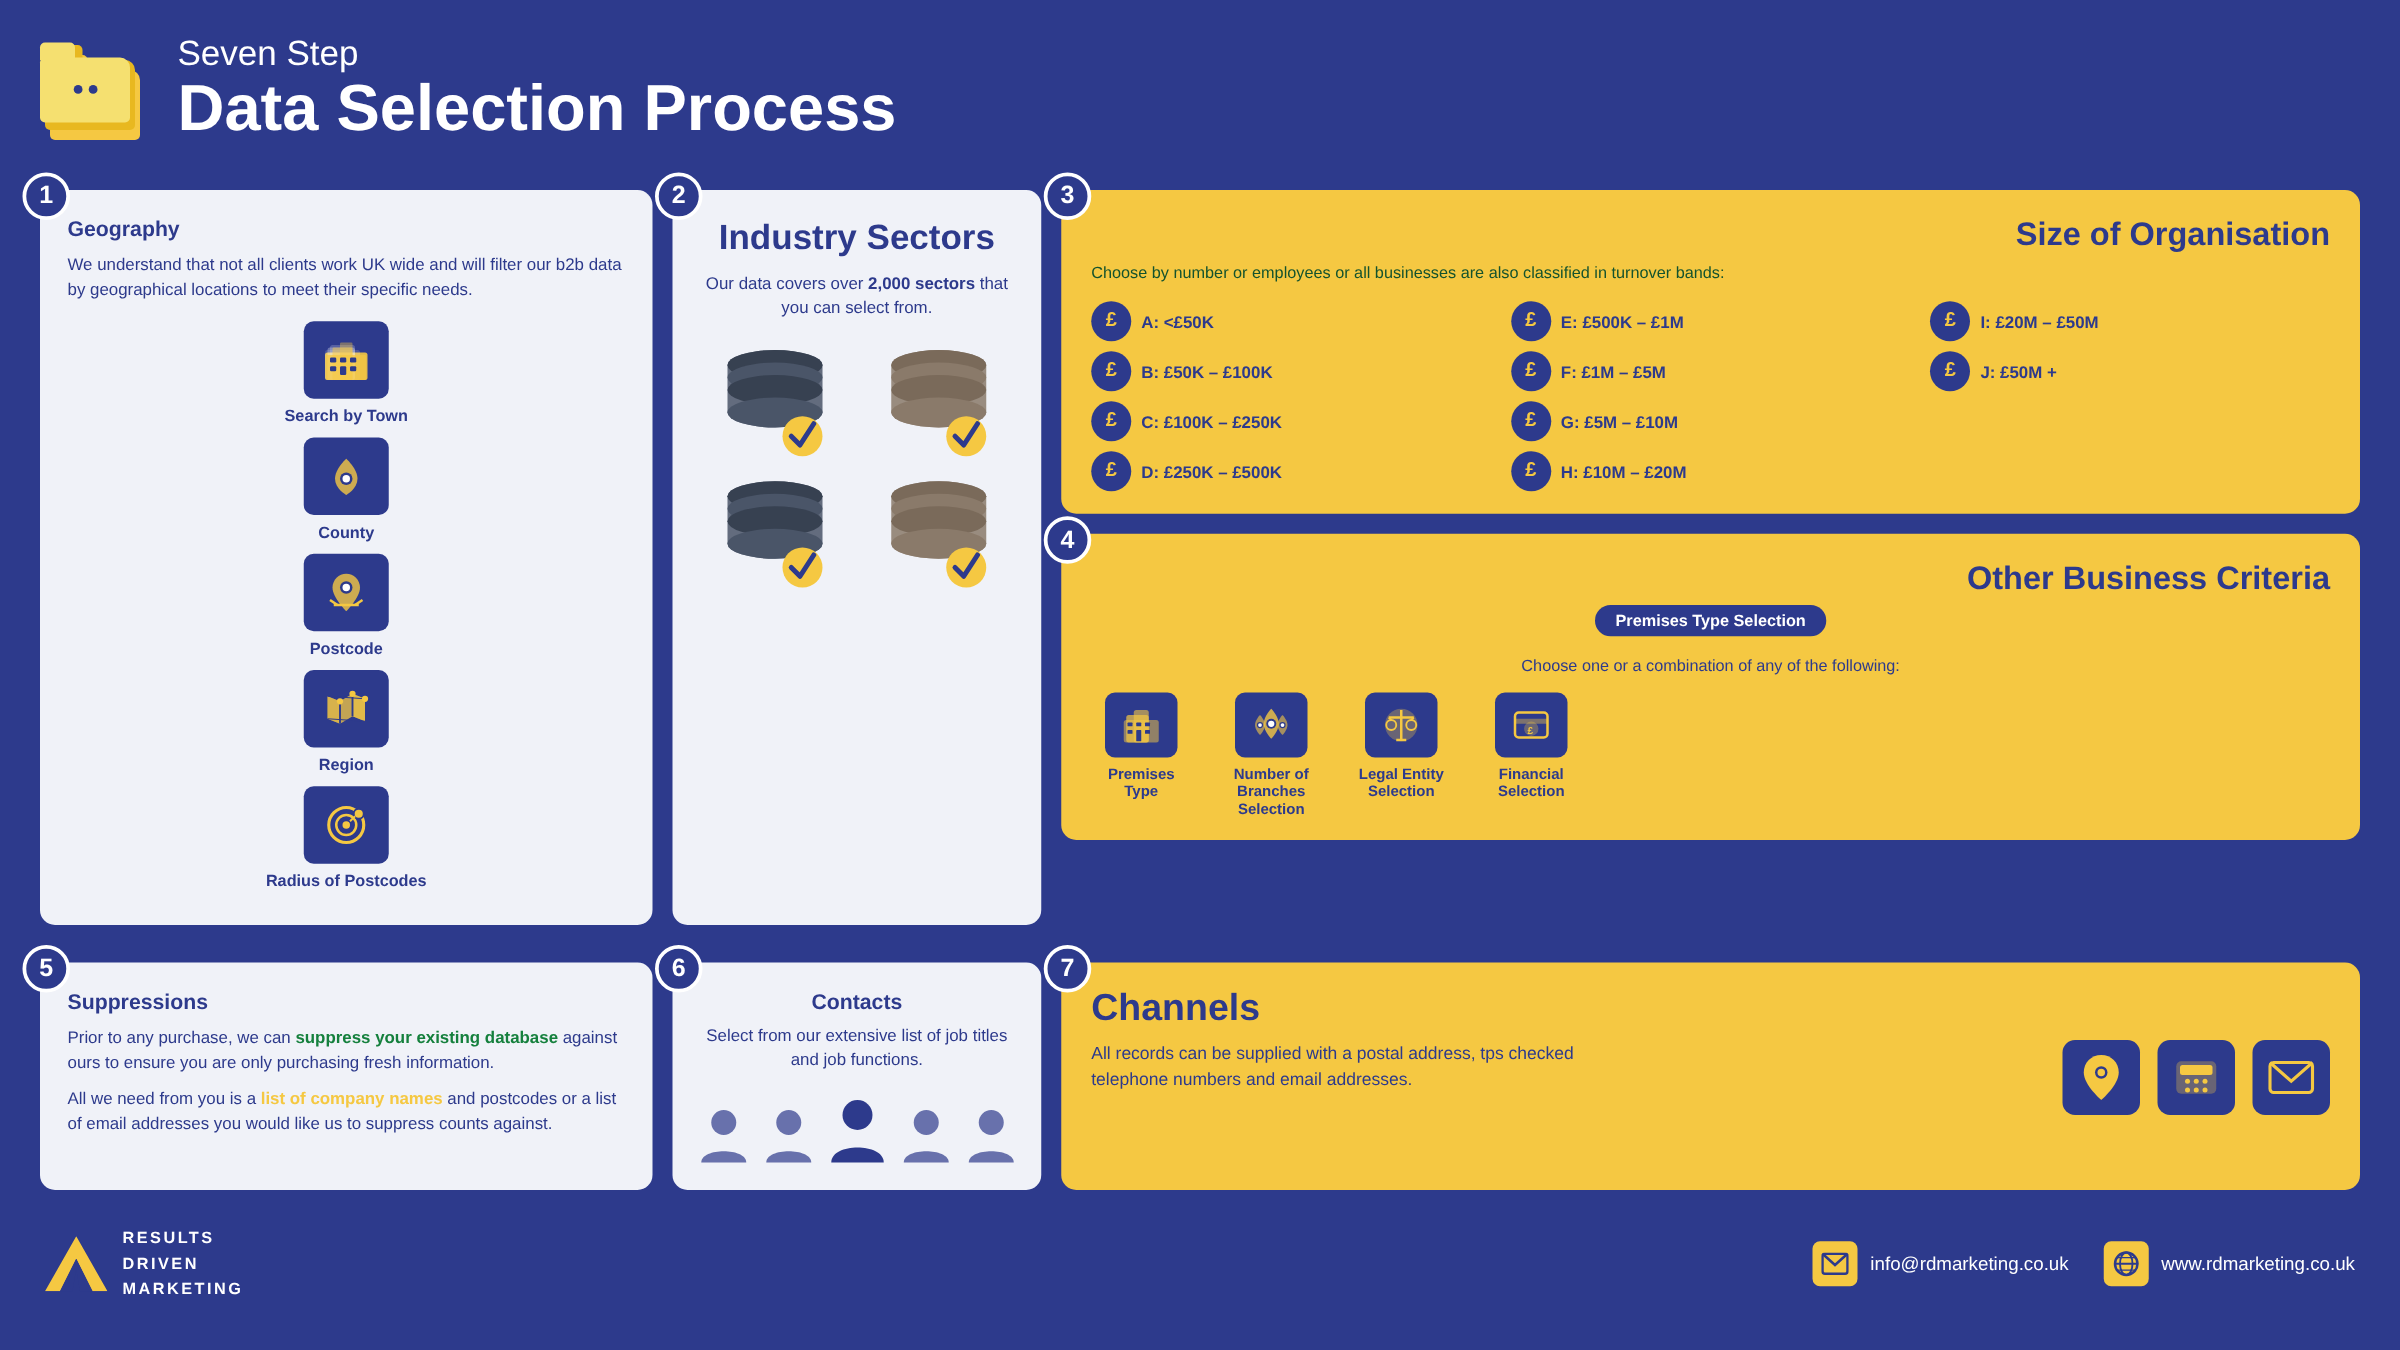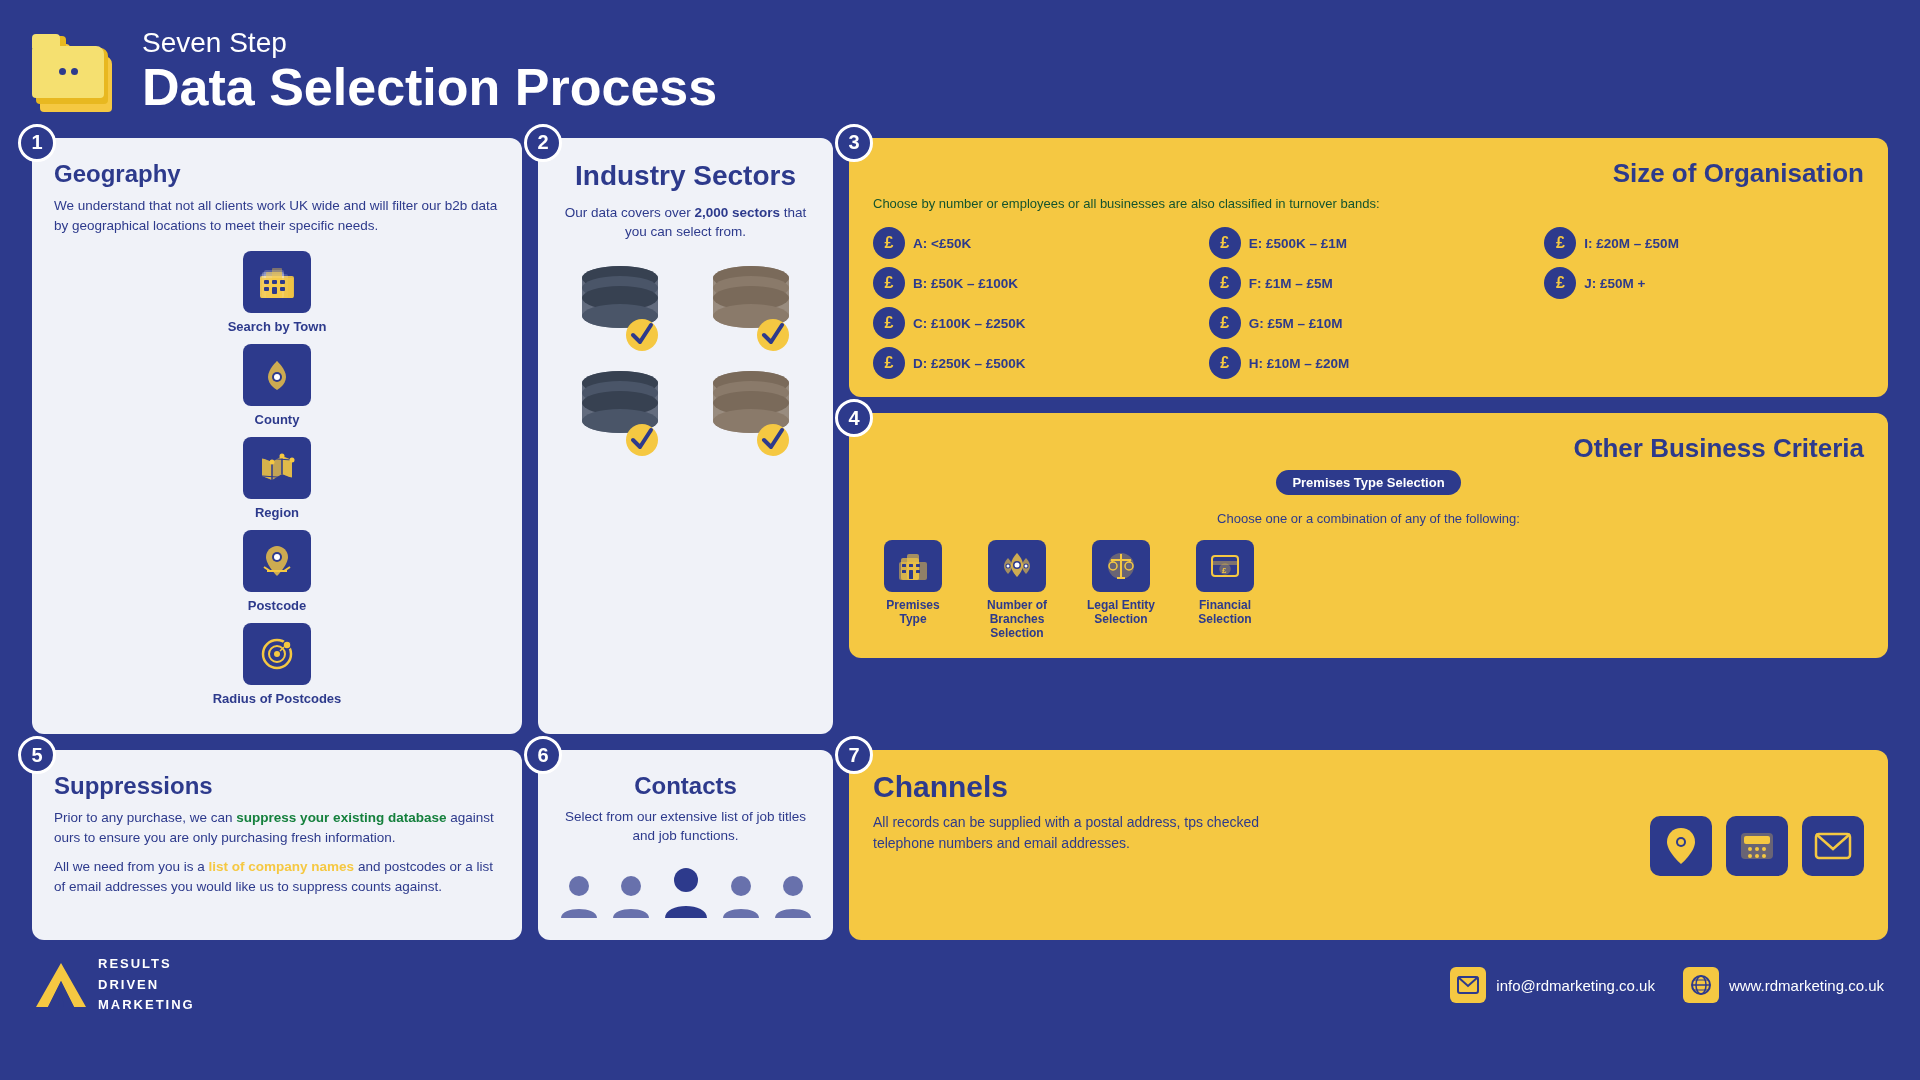--- a/index.html
+++ b/index.html
@@ -11,21 +11,21 @@
       overflow: hidden;
       position: relative;
     }
 
     .main-container {
       width: 1920px;
       height: 1080px;
       padding: 28px 32px 20px 32px;
       display: flex;
       flex-direction: column;
-      gap: 0;
+      gap: 14px;
     }
 
     
     .header {
       display: flex;
       align-items: center;
       gap: 20px;
       margin-bottom: 22px;
     }
     .header-icon {
@@ -150,21 +150,21 @@
       font-size: 20px;
       font-weight: 900;
       display: flex;
       align-items: center;
       justify-content: center;
       border: 3px solid white;
     }
 
     .card-title-blue {
       color: #2d3a8c;
-      font-size: 24px;
+      font-size: 17px;
       font-weight: 900;
       margin-bottom: 8px;
     }
 
     .card-text {
       color: #2d3a8c;
       font-size: 13.5px;
       line-height: 1.45;
     }
 
@@ -385,20 +385,35 @@
 
         <div class="geo-icon-item">
           <div class="geo-icon-box">
             <svg width="38" height="36" viewBox="0 0 38 36" fill="none">
               <path d="M19 4 C19 4 10 12 10 20 C10 28 19 33 19 33 C19 33 28 28 28 20 C28 12 19 4 19 4Z" fill="#f5c842" opacity="0.8"></path>
               <circle cx="19" cy="20" r="5" fill="#2d3a8c"></circle>
               <circle cx="19" cy="20" r="3" fill="white"></circle>
             </svg>
           </div>
           <div class="geo-label">County</div>
+        </div>
+
+        <div class="geo-icon-item">
+          <div class="geo-icon-box">
+            <svg width="38" height="36" viewBox="0 0 38 36" fill="none">
+              <path d="M19 3 C13 3 8 8 8 14 C8 22 19 33 19 33 C19 33 30 22 30 14 C30 8 25 3 19 3Z" fill="#f5c842" opacity="0.8"></path>
+              <circle cx="19" cy="14" r="5" fill="#2d3a8c"></circle>
+              <circle cx="19" cy="14" r="3" fill="white"></circle>
+
+              <line x1="9" y1="28" x2="29" y2="28" stroke="#f5c842" stroke-width="2"></line>
+              <line x1="6" y1="24" x2="12" y2="28" stroke="#f5c842" stroke-width="2"></line>
+              <line x1="32" y1="24" x2="26" y2="28" stroke="#f5c842" stroke-width="2"></line>
+            </svg>
+          </div>
+          <div class="geo-label">Postcode</div>
         </div>
 
         <div class="geo-icon-item">
           <div class="geo-icon-box">
             <svg width="38" height="36" viewBox="0 0 38 36" fill="none">
               <path d="M4 8 L14 12 L24 6 L34 10 L34 28 L24 24 L14 30 L4 26 Z" fill="#f5c842" opacity="0.5"></path>
               <path d="M4 8 L14 12 L14 30 L4 26 Z" fill="#f5c842" opacity="0.7"></path>
               <path d="M14 12 L24 6 L24 24 L14 30 Z" fill="#f5c842" opacity="0.5"></path>
               <path d="M24 6 L34 10 L34 28 L24 24 Z" fill="#f5c842" opacity="0.8"></path>
               <line x1="14" y1="12" x2="14" y2="30" stroke="#2d3a8c" stroke-width="1.5"></line>
@@ -409,35 +424,20 @@
               <circle cx="24" cy="6" r="2.5" fill="#f5c842"></circle>
               <circle cx="34" cy="10" r="2.5" fill="#f5c842"></circle>
             </svg>
           </div>
           <div class="geo-label">Region</div>
         </div>
 
         <div class="geo-icon-item">
           <div class="geo-icon-box">
             <svg width="38" height="36" viewBox="0 0 38 36" fill="none">
-              <path d="M19 3 C13 3 8 8 8 14 C8 22 19 33 19 33 C19 33 30 22 30 14 C30 8 25 3 19 3Z" fill="#f5c842" opacity="0.8"></path>
-              <circle cx="19" cy="14" r="5" fill="#2d3a8c"></circle>
-              <circle cx="19" cy="14" r="3" fill="white"></circle>
-
-              <line x1="9" y1="28" x2="29" y2="28" stroke="#f5c842" stroke-width="2"></line>
-              <line x1="6" y1="24" x2="12" y2="28" stroke="#f5c842" stroke-width="2"></line>
-              <line x1="32" y1="24" x2="26" y2="28" stroke="#f5c842" stroke-width="2"></line>
-            </svg>
-          </div>
-          <div class="geo-label">Postcode</div>
-        </div>
-
-        <div class="geo-icon-item">
-          <div class="geo-icon-box">
-            <svg width="38" height="36" viewBox="0 0 38 36" fill="none">
               <circle cx="19" cy="18" r="14" fill="none" stroke="#f5c842" stroke-width="2.5"></circle>
               <circle cx="19" cy="18" r="8" fill="none" stroke="#f5c842" stroke-width="2"></circle>
               <circle cx="19" cy="18" r="3" fill="#f5c842"></circle>
               <circle cx="29" cy="9" r="4" fill="#f5c842" stroke="#2d3a8c" stroke-width="1.5"></circle>
               <line x1="26" y1="11" x2="22" y2="15" stroke="#f5c842" stroke-width="1.5"></line>
             </svg>
           </div>
           <div class="geo-label">Radius of Postcodes</div>
         </div>
         <div></div>

